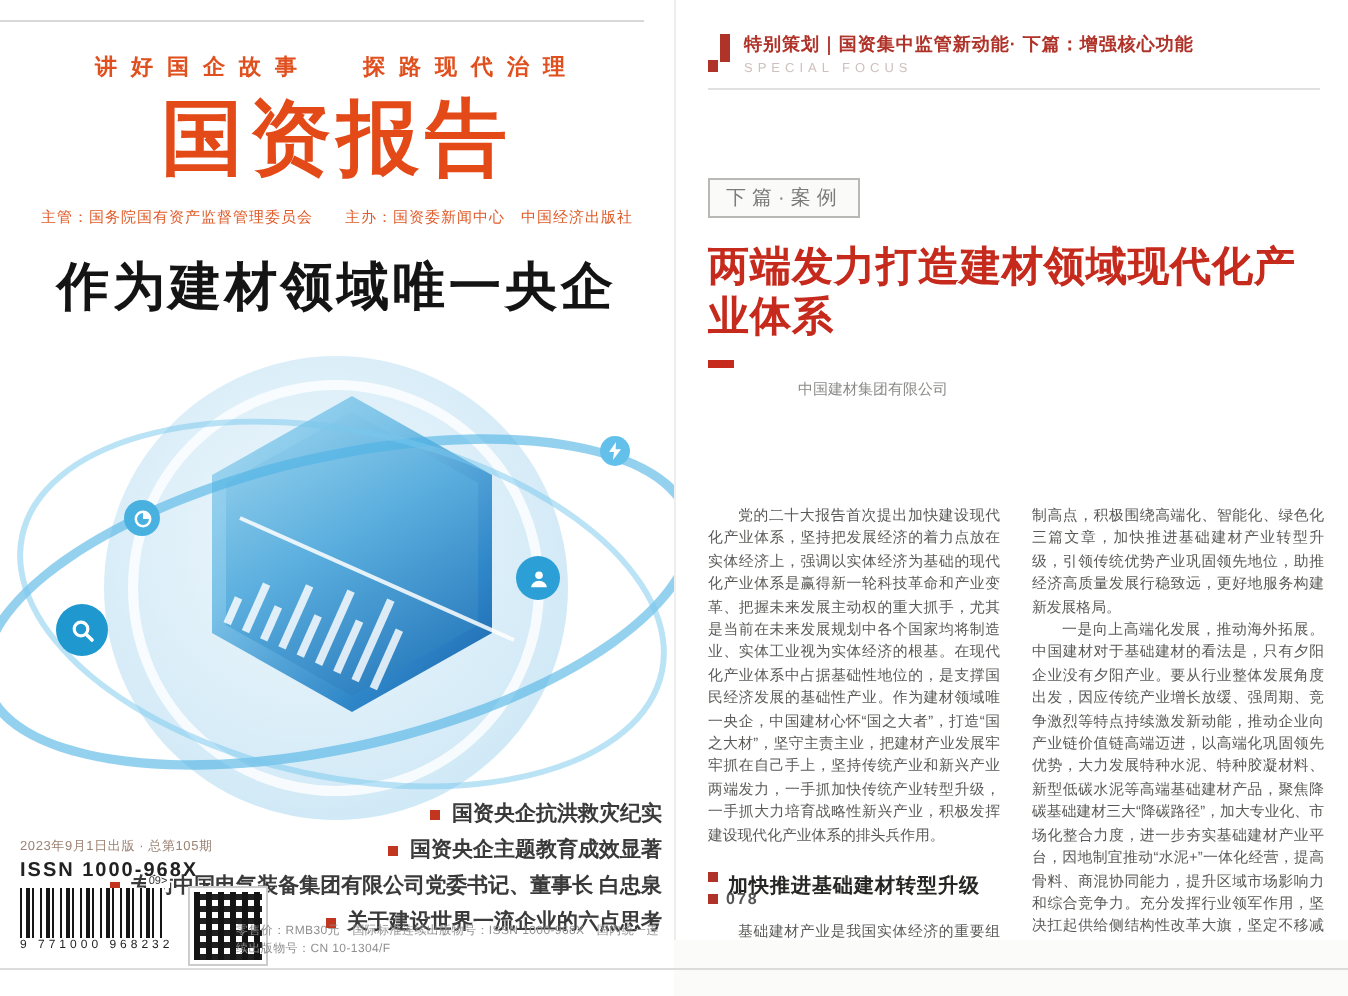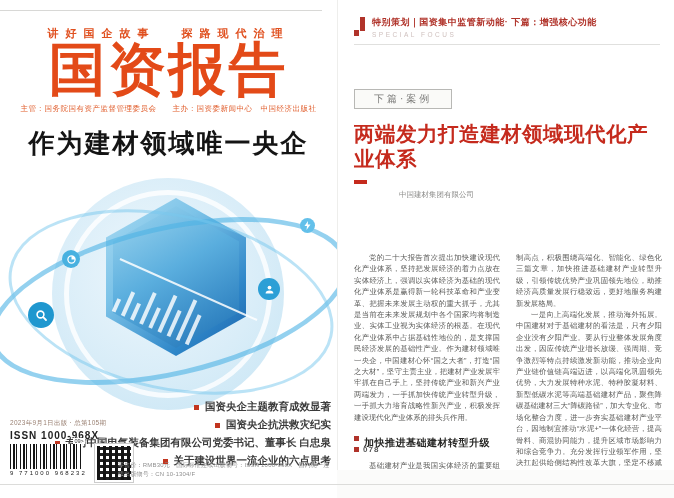--- a/index.html
+++ b/index.html
@@ -5,21 +5,21 @@
   html,body{margin:0;padding:0;background:#e9e9e9;}
   *{box-sizing:border-box;font-family:"Liberation Sans","DejaVu Sans",sans-serif;}
   #stage{position:relative;width:674px;height:498px;background:#fbfbfa;overflow:hidden;}
 
   
   .cover{position:absolute;left:0;top:0;width:337px;height:498px;background:#ffffff;overflow:hidden;}
   .cover-topline{position:absolute;left:0;top:10px;width:322px;height:1px;background:#d8d8d6;}
   .slogans{position:absolute;left:0;top:26px;width:337px;display:flex;justify-content:center;gap:26px;}
   .slogan{color:#e0501f;font-weight:bold;font-size:11px;letter-spacing:7px;}
   .masthead{position:absolute;left:0;top:38px;width:337px;text-align:center;color:#e34a18;
-            font-weight:900;font-size:57px;letter-spacing:3px;line-height:62px;}
+            font-weight:900;font-size:41px;letter-spacing:3px;line-height:62px;}
   .publine{position:absolute;left:0;top:104px;width:337px;text-align:center;color:#e05a28;font-size:7.5px;letter-spacing:.5px;}
   .cover-title{position:absolute;left:0;top:126px;width:337px;text-align:center;color:#141414;
                font-weight:900;font-size:26px;letter-spacing:2px;}
 
   
   .globe{position:absolute;left:52px;top:178px;width:232px;height:232px;border-radius:50%;
          background:radial-gradient(circle at 45% 40%, #eef7fc 0%, #d9edf8 55%, #c5e4f4 100%);}
   .globe-ring{position:absolute;left:64px;top:190px;width:208px;height:208px;border-radius:50%;
               border:5px solid rgba(255,255,255,.8);}
   .hex{position:absolute;left:106px;top:198px;width:140px;height:158px;
@@ -66,21 +66,21 @@
 
   
   .article{position:absolute;left:337px;top:0;width:337px;height:470px;background:#ffffff;
            padding:16px 12px 0 16px;overflow:hidden;border-left:1px solid #eeeeec;}
   .art-header{display:flex;gap:7px;align-items:flex-start;}
   .mark{flex:0 0 auto;margin-top:1px;}
   .eyebrow-line{color:#b0332a;font-weight:bold;font-size:9px;letter-spacing:.5px;}
   .eyebrow-en{color:#cfc0be;font-size:6.5px;letter-spacing:2.5px;margin-top:2px;}
   .art-divider{height:1px;background:#e0e0de;margin-top:6px;margin-right:2px;}
   .tagbox{display:inline-block;margin-top:44px;border:1px solid #b8b8b5;color:#7c7c7a;
-          font-size:10px;letter-spacing:3px;padding:2px 19px;background:#fafaf8;}
+          font-size:10px;letter-spacing:3px;padding:2px 8px;background:#fafaf8;}
   .art-title{margin-top:12px;color:#c52a1d;font-weight:900;font-size:20.5px;letter-spacing:.5px;line-height:25px;}
   .art-dash{width:13px;height:4px;background:#c52a1d;margin-top:9px;}
   .byline{margin-top:6px;font-size:7.5px;color:#8a8a88;margin-left:45px;}
   .cols{display:flex;gap:16px;margin-top:52px;}
   .col{width:146px;}
   .col p{margin:0;font-size:7.4px;line-height:11.4px;color:#5a5a58;text-align:justify;}
   .col p.indent{text-indent:15px;}
   .col p + p{margin-top:0;}
   .subhead{display:flex;gap:5px;margin:13px 0 10px 0;}
   .subhead .sq{background:#b0332a;}
@@ -146,25 +146,25 @@
     </div>
     <div class="node node-bolt">
       <svg width="7" height="9" viewBox="0 0 7 9">
           <path d="M4 0 L0.5 5 H3 L2.5 9 L6.5 3.6 H3.8 Z" fill="#fff"></path>
         </svg>
     </div>
 
     <div class="features">
       <div class="feature">
         <span class="sq"></span>
+        <span>国资央企抗洪救灾纪实</span>
+      </div>
+      <div class="feature">
+        <span class="sq"></span>
         <span>国资央企主题教育成效显著</span>
-      </div>
-      <div class="feature">
-        <span class="sq"></span>
-        <span>国资央企抗洪救灾纪实</span>
       </div>
       <div class="feature">
         <span class="sq"></span>
         <span>专访中国电气装备集团有限公司党委书记、董事长 白忠泉</span>
       </div>
       <div class="feature">
         <span class="sq"></span>
         <span>关于建设世界一流企业的六点思考</span>
       </div>
     </div>

